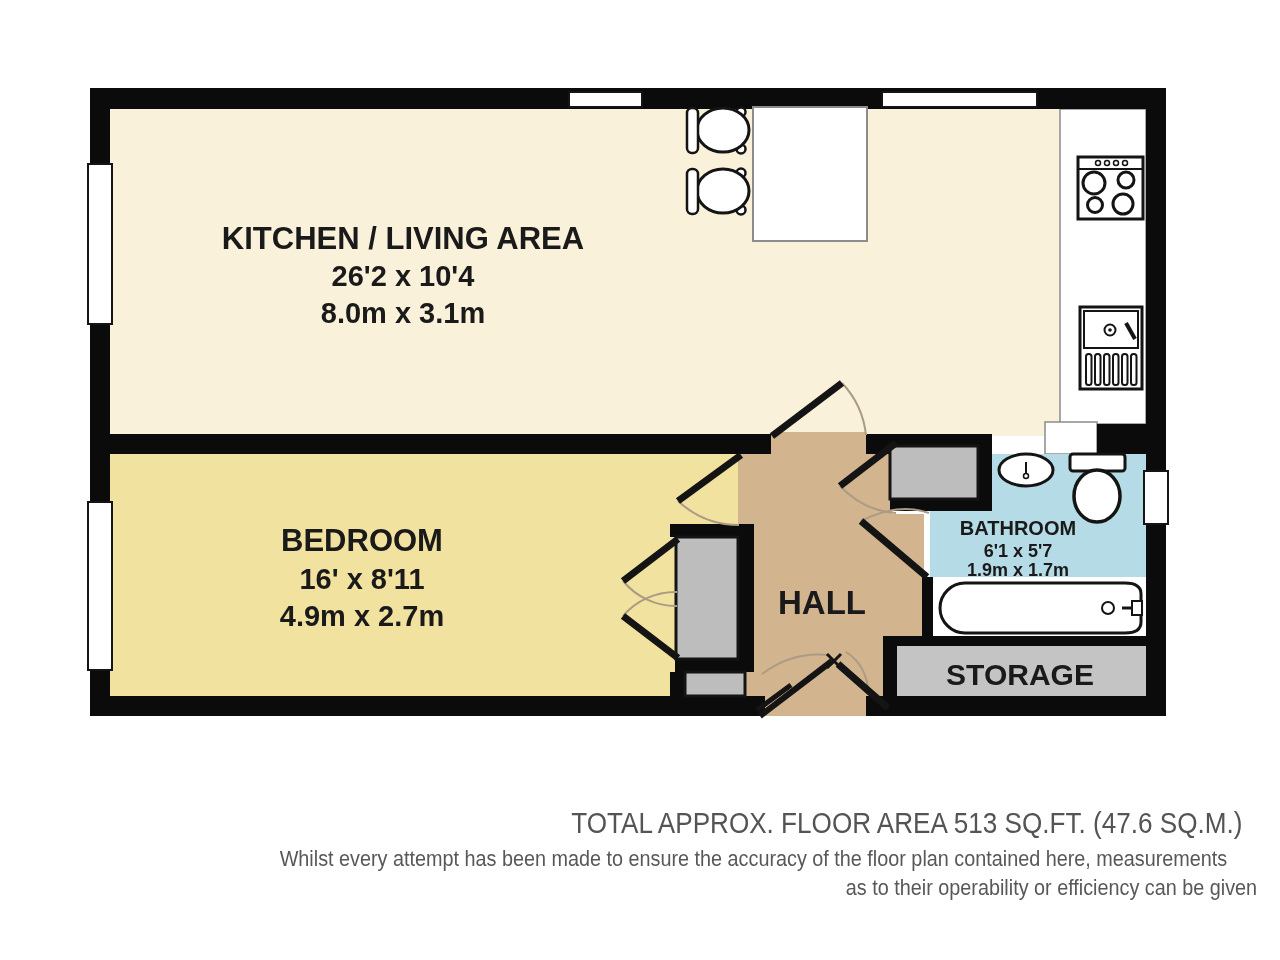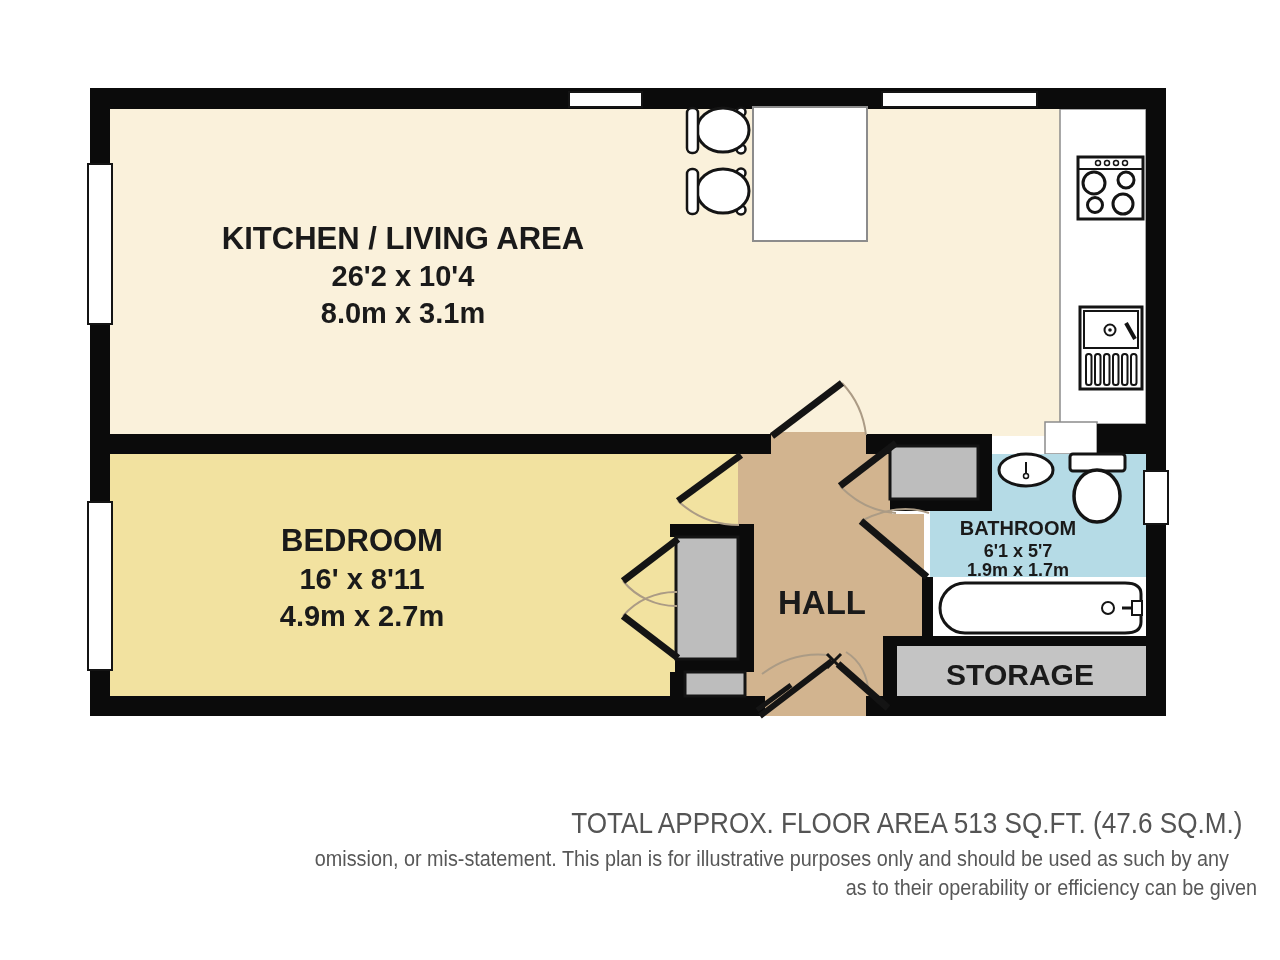--- a/index.html
+++ b/index.html
@@ -189,18 +189,18 @@
     <text class="room-label" x="1018" y="511" font-size="20">BATHROOM</text>
     <text class="room-label" x="1018" y="533" font-size="18">6'1 x 5'7</text>
     <text class="room-label" x="1018" y="552" font-size="18">1.9m x 1.7m</text>
 
     <text class="room-label" x="1020" y="661" font-size="30">STORAGE</text>
   </g>
 </svg>
 
   <div id="footer">
     <div class="line f-title"><span class="narrow">TOTAL APPROX. FLOOR AREA 513 SQ.FT. (47.6 SQ.M.)</span></div>
-    <div class="line f-disc"><span class="narrow">omission, or mis-statement. This plan is for illustrative purposes only and should be used as such by any</span></div>
+    <div class="line f-disc"><span class="narrow">Whilst every attempt has been made to ensure the accuracy of the floor plan contained here, measurements</span></div>
     <div class="line f-disc"><span class="narrow">as to their operability or efficiency can be given</span></div>
 
   </div>
 
 </div>
 
 </body></html>

